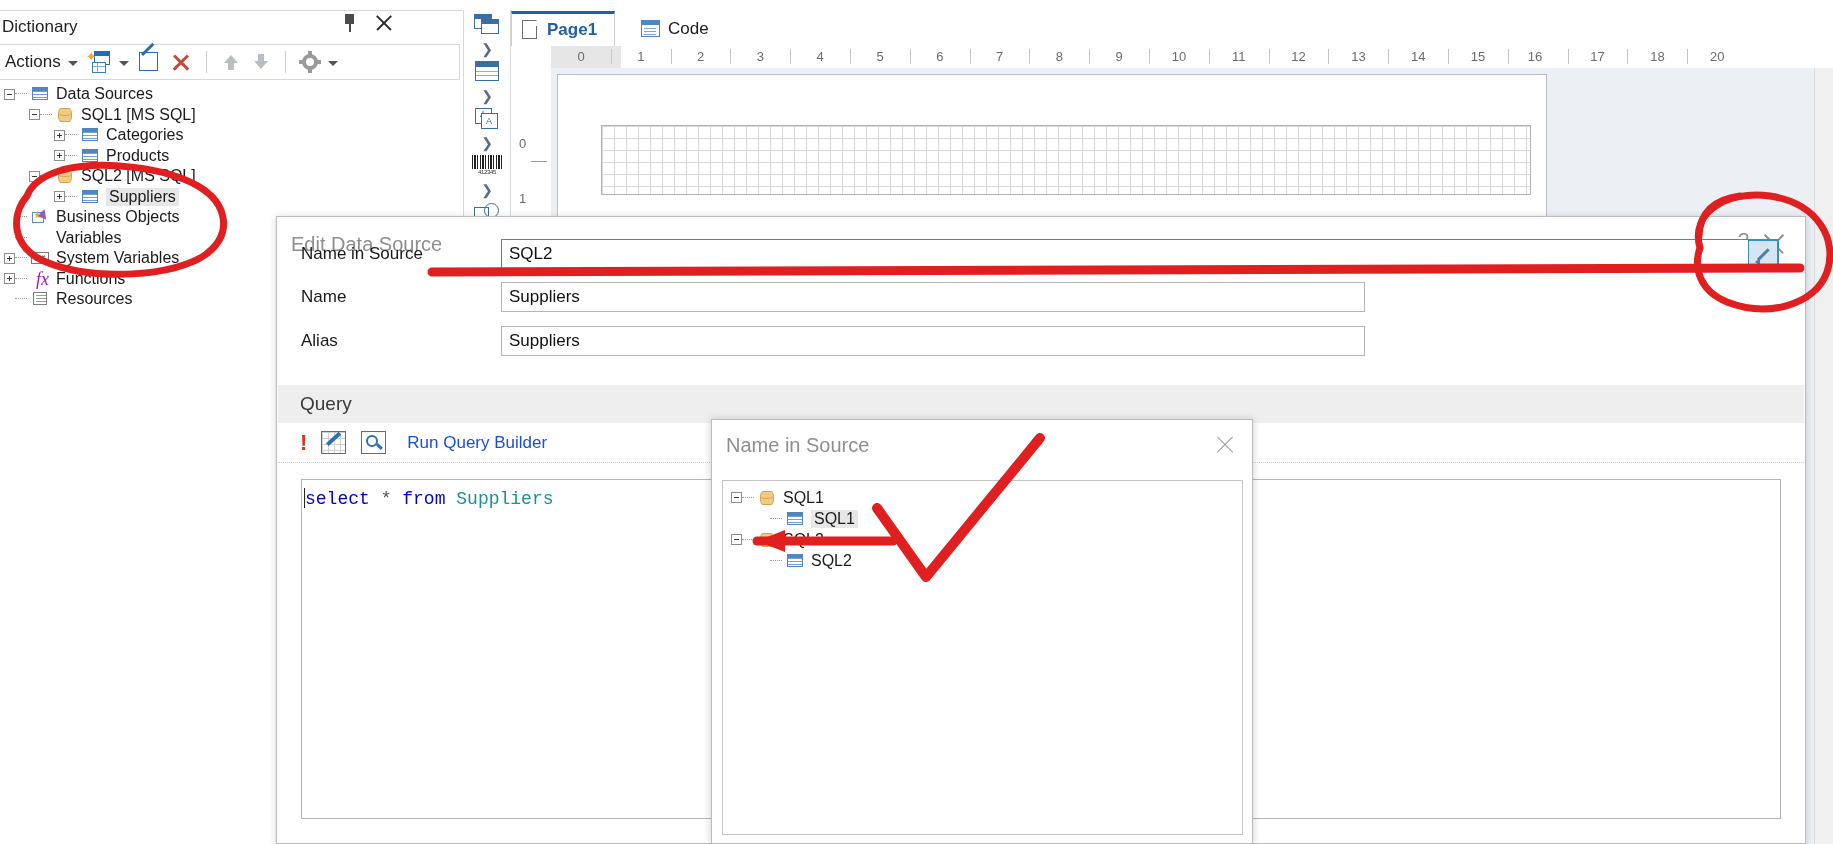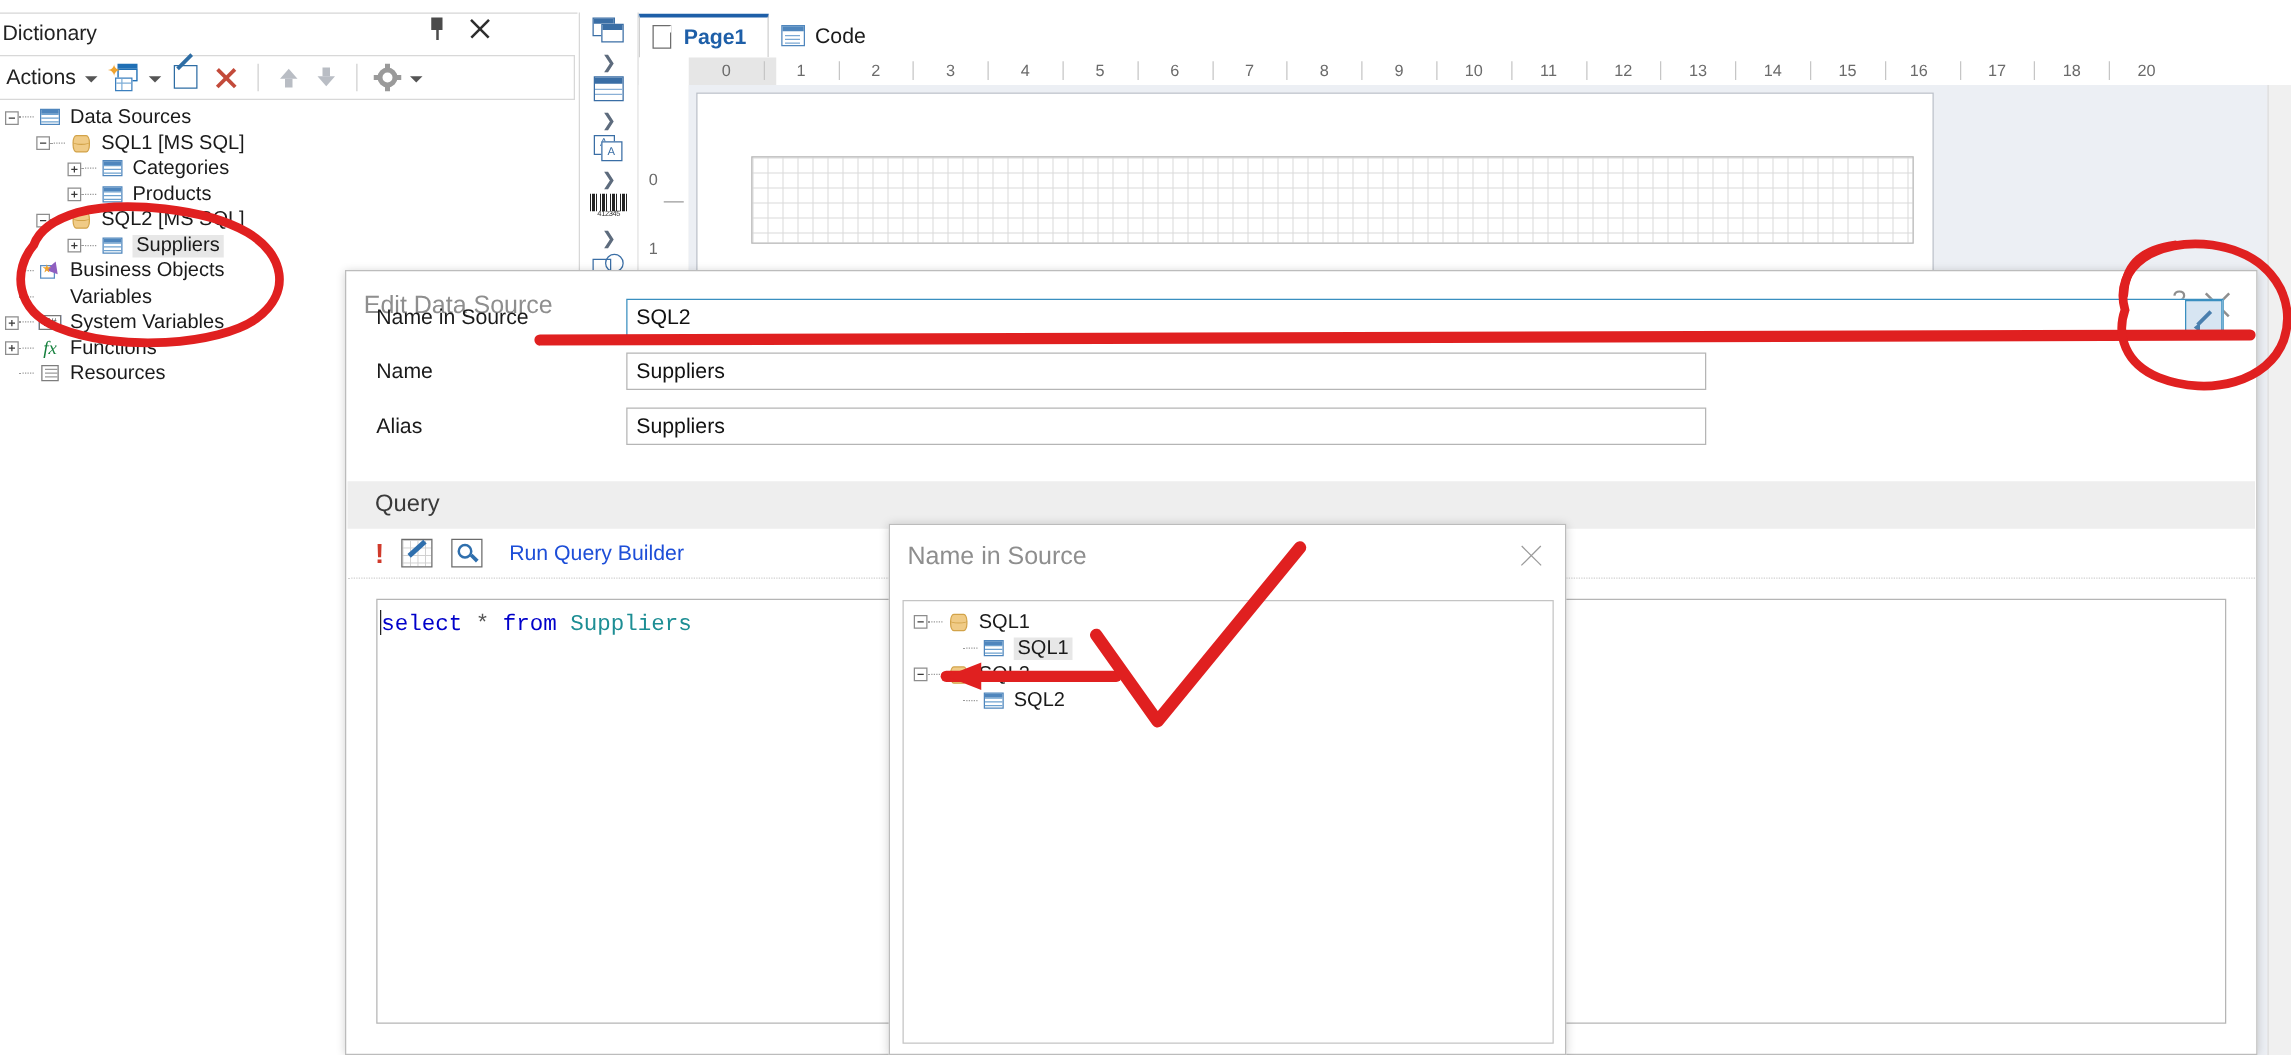--- a/index.html
+++ b/index.html
@@ -123,21 +123,21 @@
   .ic-table .hdr{position:absolute;left:2px;top:2px;width:14px;height:3px;background:#4f86bd;}
   .ic-db .cyl{position:absolute;left:2px;top:1px;width:14px;height:14px;background:#f0cb86;border:1px solid #d2a349;border-radius:3px/6px;box-sizing:border-box;}
   .ic-db .cyl:before{content:"";position:absolute;left:-1px;top:2px;width:14px;height:4px;border-bottom:1px solid #d2a349;border-radius:50%;}
   .ic-bo{ }
   .ic-bo .p1{position:absolute;left:1px;top:3px;width:12px;height:11px;background:#fff;border:1px solid #5b8fc4;box-sizing:border-box;}
   .ic-bo .p2{position:absolute;left:7px;top:0px;width:0;height:0;border-left:5px solid transparent;border-right:5px solid transparent;border-bottom:9px solid #8f5fc0;transform:rotate(20deg);}
   .ic-bo .p3{position:absolute;left:3px;top:2px;width:7px;height:7px;background:#f0a32e;clip-path:polygon(50% 0,61% 35%,100% 35%,68% 57%,79% 100%,50% 73%,21% 100%,32% 57%,0 35%,39% 35%);}
   .ic-var{ }
   .ic-var .bx{position:absolute;left:0px;top:2px;width:18px;height:12px;border:1px solid #3a6ea5;background:#c4b5fd;box-sizing:border-box;font-size:8px;color:#2b5f9e;text-align:center;line-height:10px;font-family:"Liberation Mono",monospace;letter-spacing:-0.5px;margin-top:20px;}
   .ic-sysvar .bx{position:absolute;left:0px;top:2px;width:18px;height:12px;border:1px solid #777;background:#fff;box-sizing:border-box;font-size:9px;color:#333;text-align:center;line-height:10px;}
-  .ic-fx{ font-style:italic; font-size:15px; color:#15803d; line-height:16px; text-align:center; font-family:"Liberation Serif",serif;}
+  .ic-fx{ font-style:italic; font-size:18px; color:#a21caf; line-height:16px; text-align:right; font-family:"Liberation Serif",serif;}
   .ic-res .r{position:absolute;left:2px;top:1px;width:14px;height:13px;border:1px solid #7d7d7d;background:#fff;box-sizing:border-box;}
   .ic-res .r:before{content:"";position:absolute;left:2px;top:2px;width:10px;height:1px;background:#9b9b9b;box-shadow:0 3px 0 #9b9b9b,0 6px 0 #9b9b9b;}
 
   
   .comp-strip{
     position:absolute; left:463px; top:10px; width:48px; height:218px;
     border:1px solid #d8d8d8; border-top:none; background:#fff; box-sizing:border-box;
   }
   .cs-item{ width:46px; height:30px; display:flex;align-items:center;justify-content:center;}
   .cs-chev{ width:46px;height:17px; display:flex;align-items:center;justify-content:center; color:#5d6b7d; font-size:14px;}
@@ -477,21 +477,21 @@
       </div>
     </div>
 
   <div class="tabbar">
     <div class="tab active" style="left:0;width:104px;">
       <span class="ic-page">
           <span class="pg"></span>
         </span>
       <span>Page1</span>
     </div>
-    <div class="tab inactive" style="left:104px;width:110px;">
+    <div class="tab inactive" style="left:120px;width:110px;">
       <span class="ic-code">
           <span class="cd"></span>
         </span>
       <span>Code</span>
     </div>
   </div>
 
   <div class="design-wrap">
     <div class="ruler-h" id="ruler-h-mount">
       <div class="corner"></div>

